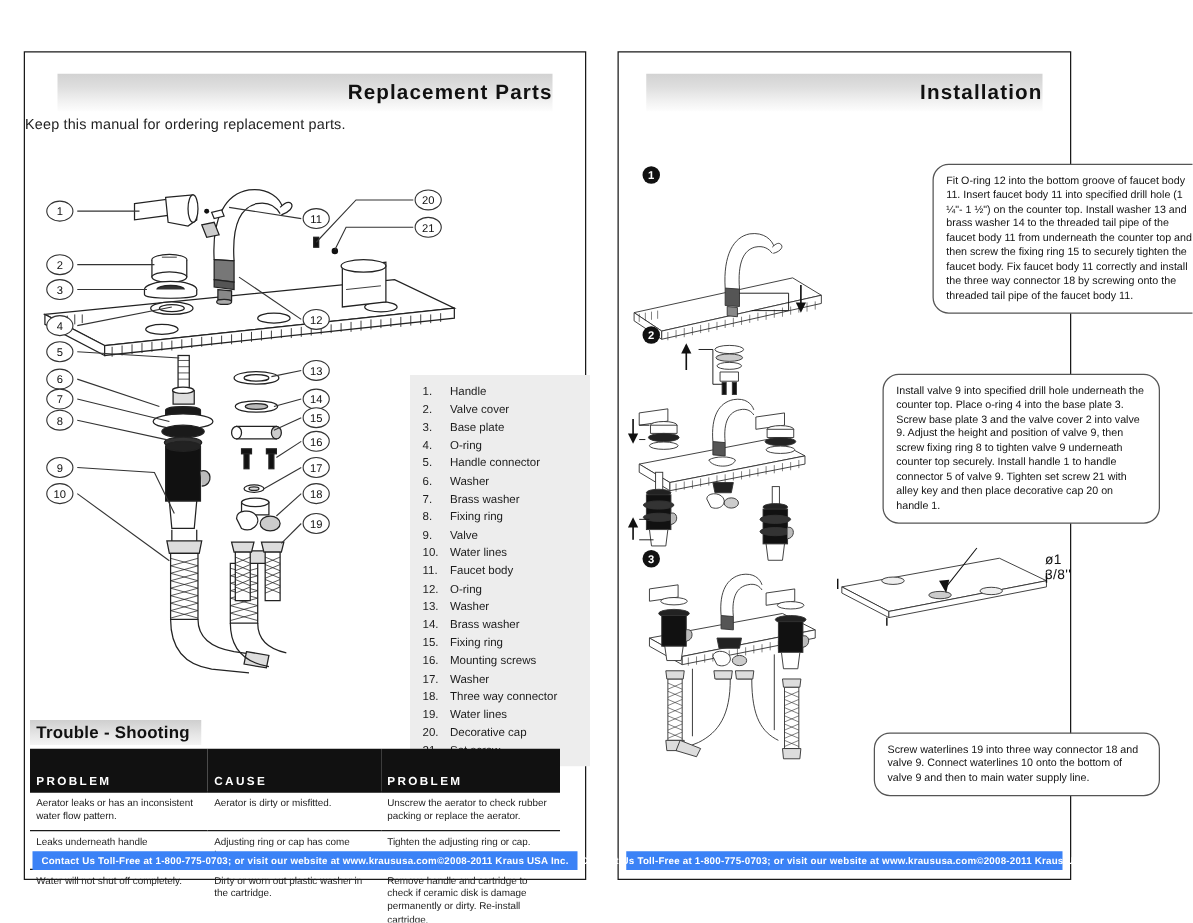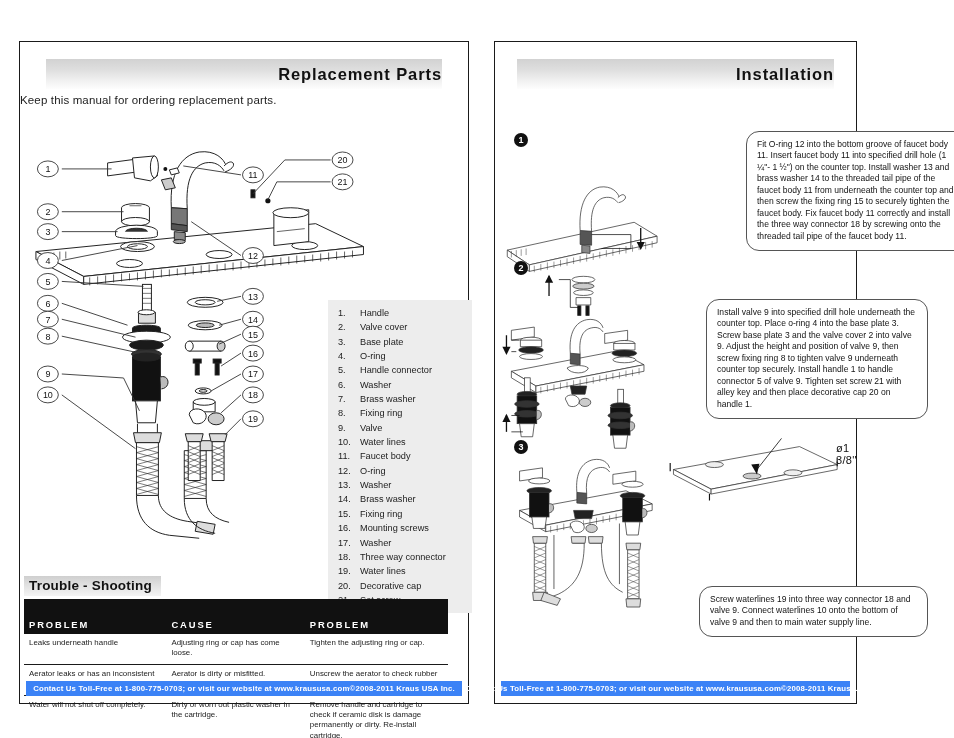--- a/index.html
+++ b/index.html
@@ -441,28 +441,28 @@
       <table id="ts-table">
         <thead>
           <tr>
             <th class="col-a">PROBLEM</th>
             <th class="col-b">CAUSE</th>
             <th class="col-c">PROBLEM</th>
           </tr>
         </thead>
         <tbody>
           <tr>
+            <td>Aerator leaks or has an inconsistent water flow pattern.</td>
+            <td>Aerator is dirty or misfitted.</td>
+            <td>Unscrew the aerator to check rubber packing or replace the aerator.</td>
+          </tr>
+          <tr>
             <td>Leaks underneath handle</td>
             <td>Adjusting ring or cap has come loose.</td>
             <td>Tighten the adjusting ring or cap.</td>
-          </tr>
-          <tr>
-            <td>Aerator leaks or has an inconsistent water flow pattern.</td>
-            <td>Aerator is dirty or misfitted.</td>
-            <td>Unscrew the aerator to check rubber packing or replace the aerator.</td>
           </tr>
           <tr>
             <td>Water will not shut off completely.</td>
             <td>Dirty or worn out plastic washer in the cartridge.</td>
             <td>Remove handle and cartridge to check if ceramic disk is damage permanently or dirty. Re-install cartridge.</td>
           </tr>
         </tbody>
       </table>
     </div>
 

